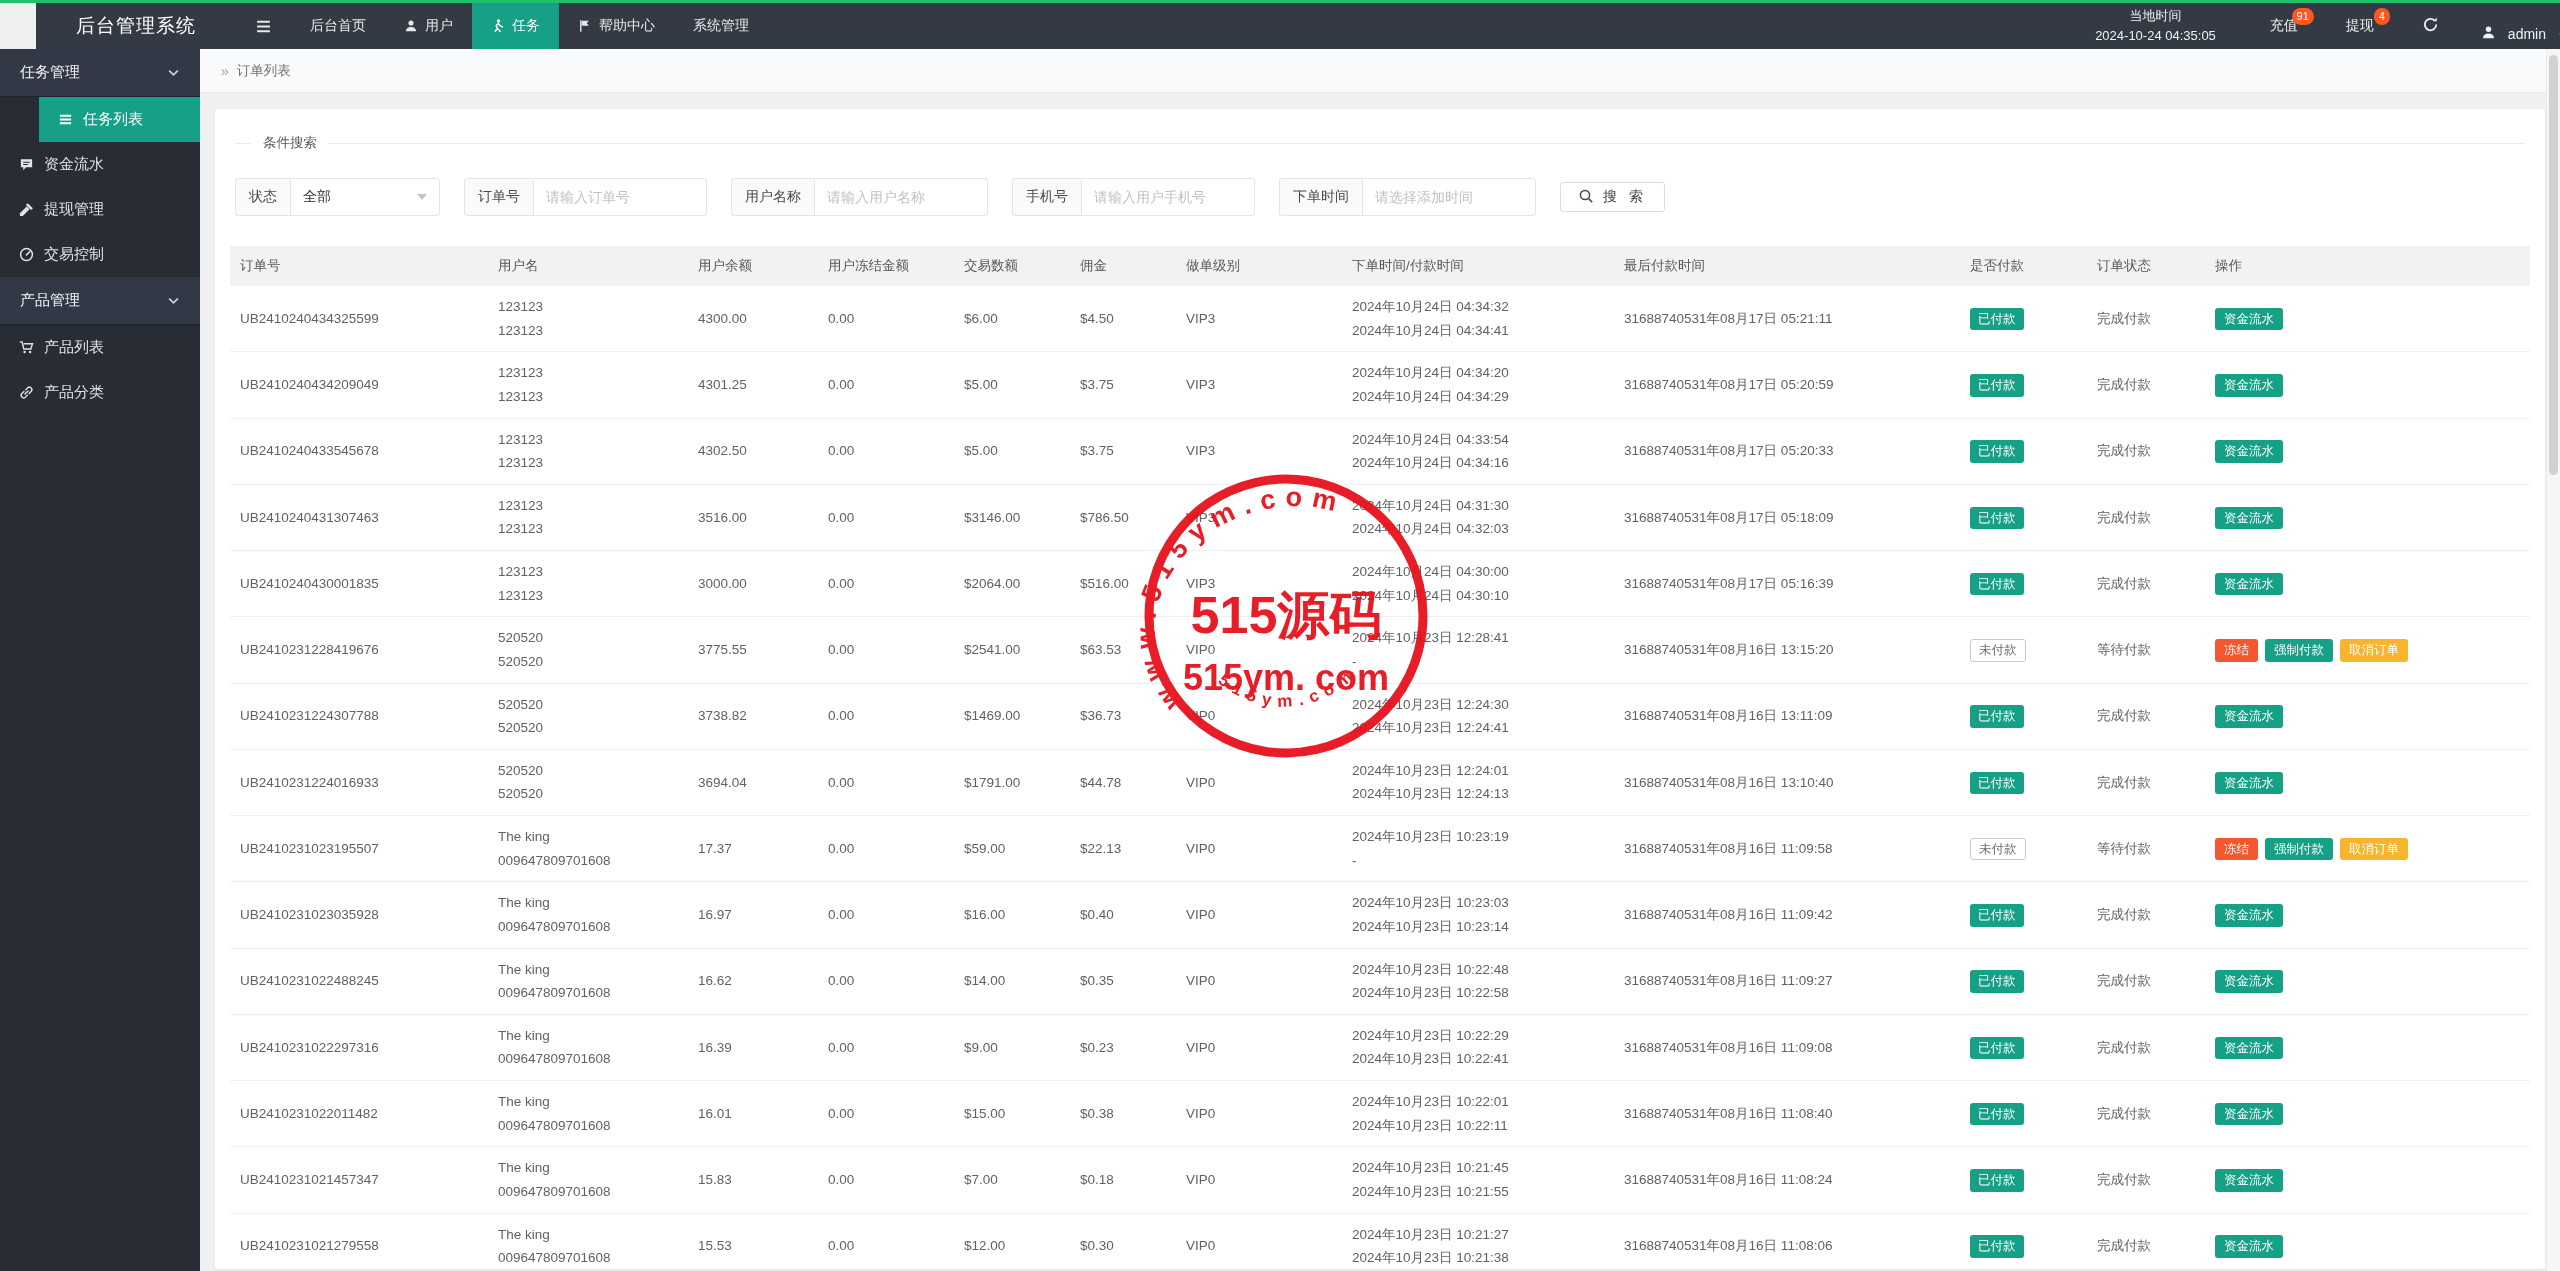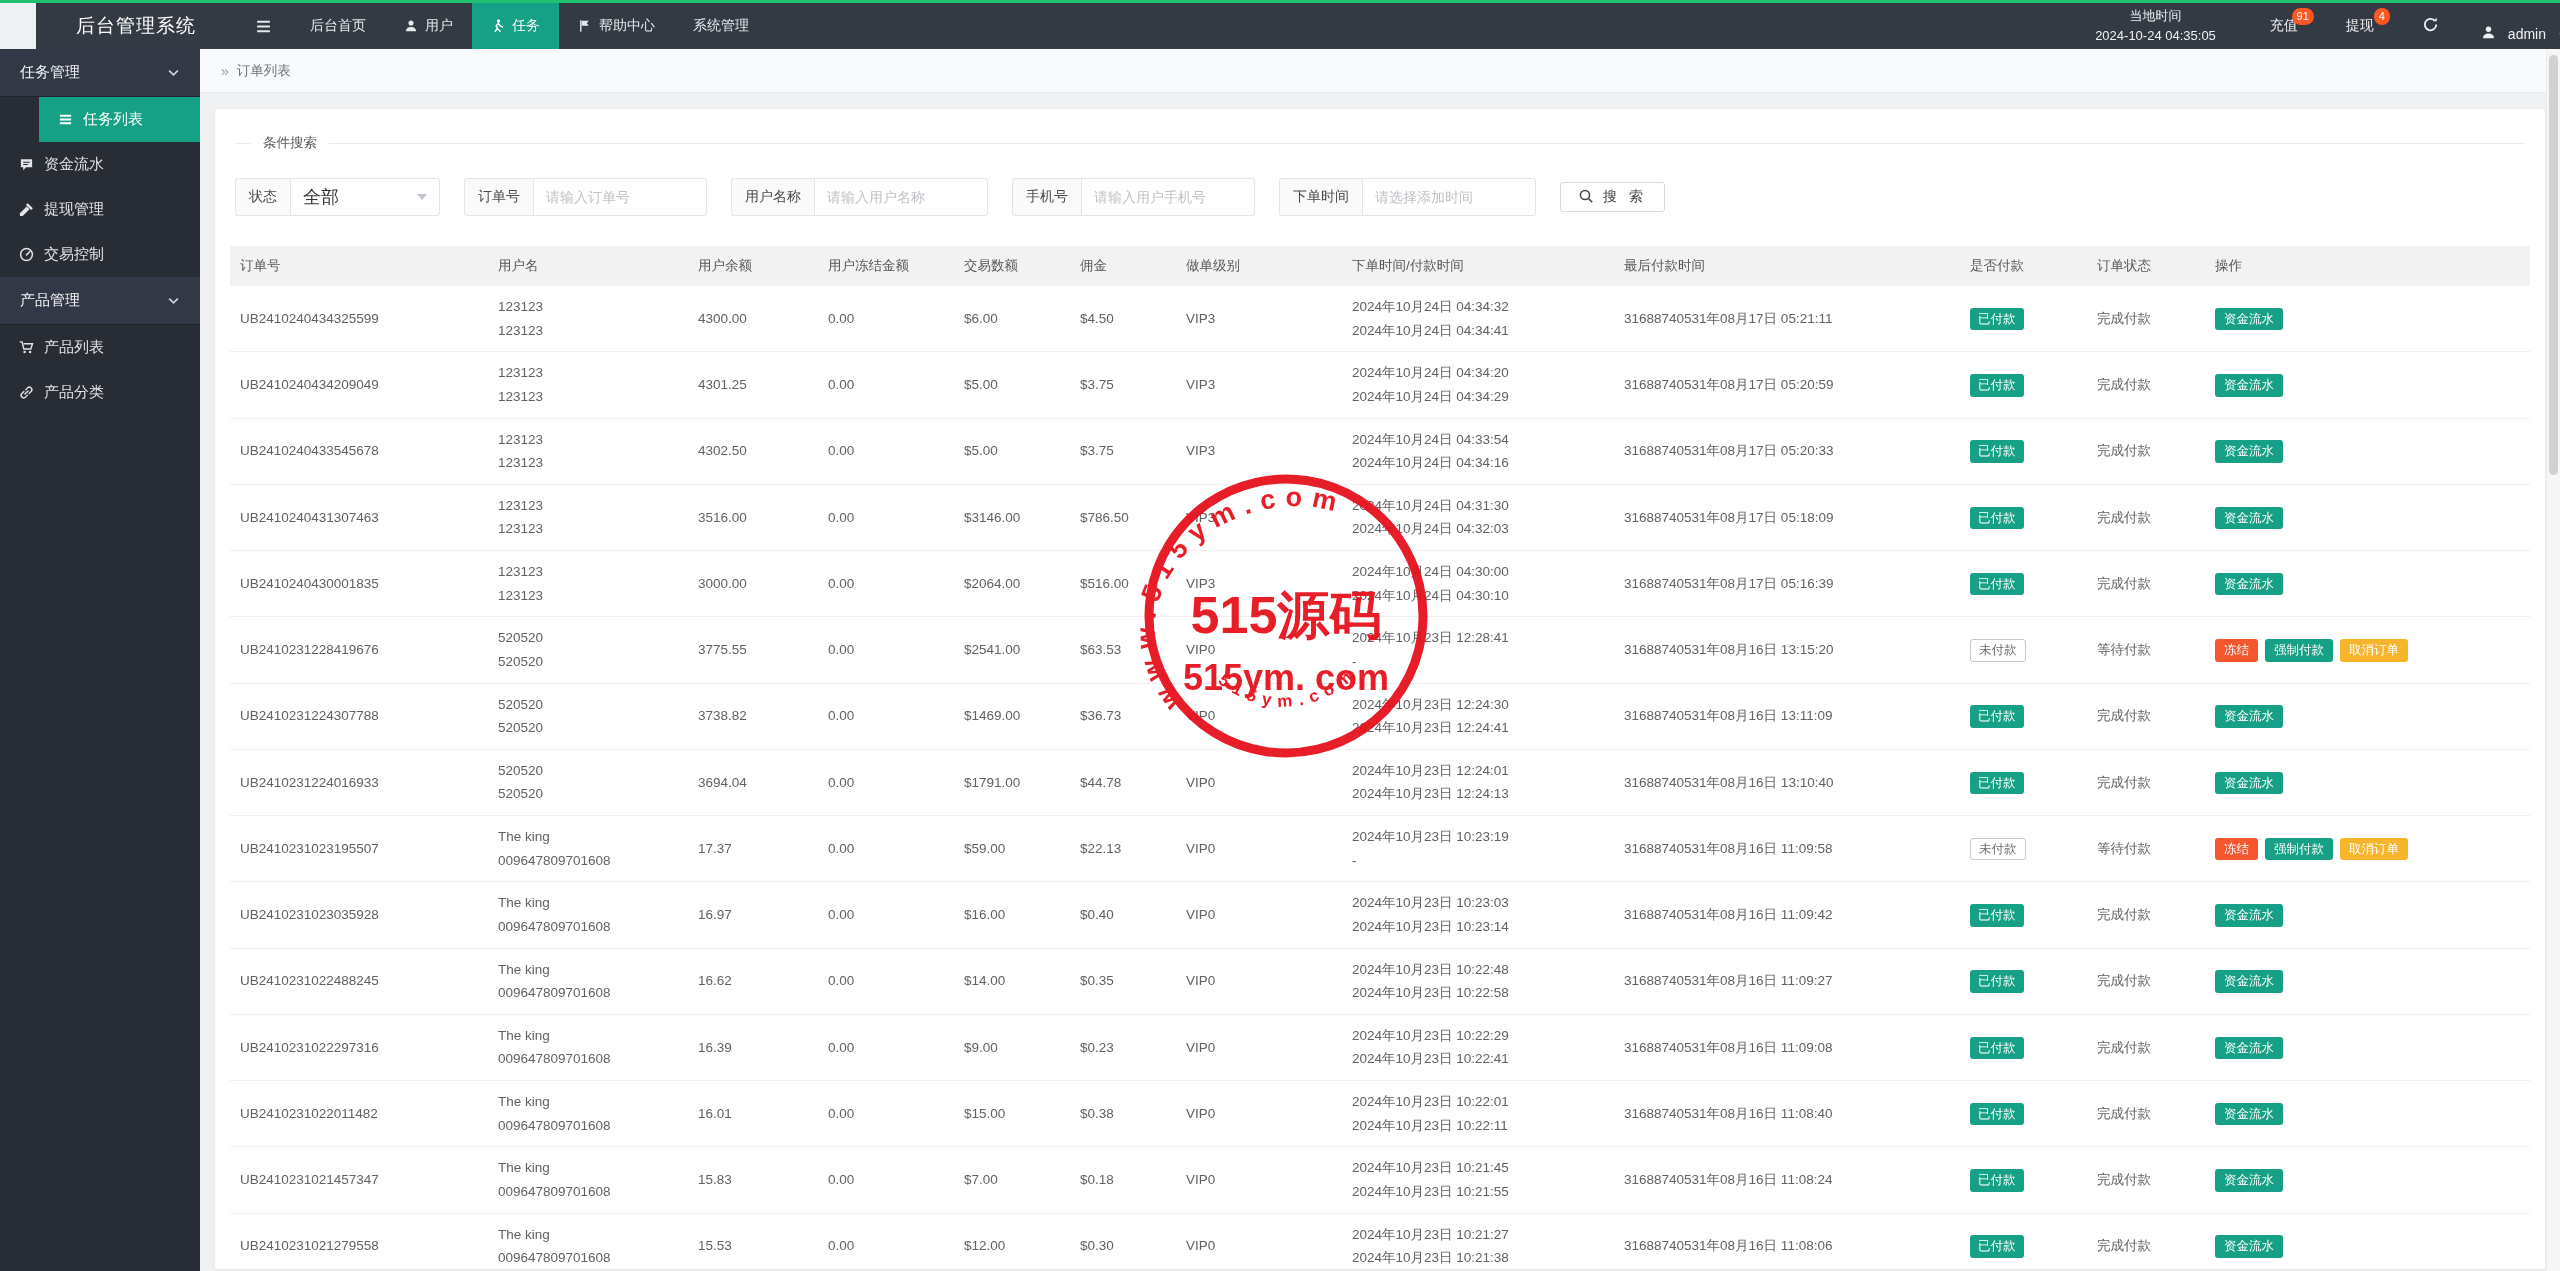--- a/index.html
+++ b/index.html
@@ -34,21 +34,21 @@
   .card { margin:16px 15px 0 15px; background:#fff; border-radius:3px; box-shadow:0 1px 3px rgba(0,0,0,.06); padding:20px 15px; height:1160px; overflow:hidden; }
   
   .search-box { border-top:1px solid #e9e9e9; position:relative; margin:14px 5px 0 5px; padding-top:34px; }
   .search-legend { position:absolute; top:-10px; left:16px; background:#fff; padding:0 12px; font-size:13.5px; color:#565a5e; }
   .filter-row { display:flex; align-items:center; gap:24px; margin-bottom:30px; }
   .input-group { display:flex; height:38px; border-radius:3px; }
   .ig-label { background:#fafafa; border:1px solid #e5e5e5; border-right:none; border-radius:3px 0 0 3px; display:flex; align-items:center; padding:0 13px; font-size:14px; color:#47494c; white-space:nowrap; }
   .ig-field { border:1px solid #e5e5e5; border-radius:0 3px 3px 0; display:flex; align-items:center; background:#fff; }
   .ig-field input { border:none; outline:none; width:172px; padding:0 12px; font-size:14px; color:#333; background:transparent; }
   .ig-field input::placeholder { color:#bfc2c6; }
-  .ig-select { width:150px; display:flex; align-items:center; justify-content:space-between; padding:0 12px; font-size:18px; color:#333; cursor:pointer; }
+  .ig-select { width:150px; display:flex; align-items:center; justify-content:space-between; padding:0 12px; font-size:14px; color:#333; cursor:pointer; }
   .caret-down { width:0; height:0; border-left:5px solid transparent; border-right:5px solid transparent; border-top:6px solid #c0c4cc; }
   .search-btn { height:30px; display:flex; align-items:center; gap:9px; border:1px solid #dcdcdc; background:#fff; border-radius:3px; padding:0 17px; font-size:14px; color:#444; letter-spacing:4px; cursor:pointer; }
   
   table { width:100%; border-collapse:collapse; table-layout:fixed; }
   thead th { background:#f2f2f2; font-weight:normal; text-align:left; padding:11px 10px; font-size:13.5px; color:#55585b; white-space:nowrap; }
   tbody td { padding:9px 10px; border-bottom:1px solid #efefef; font-size:13.5px; color:#5f6265; line-height:1.75; vertical-align:middle; height:59px; word-break:break-all; }
   .two-line div { white-space:nowrap; }
   .pill { display:inline-block; color:#fff; border-radius:3px; padding:5px 9px; font-size:12.5px; line-height:1; margin-right:7px; cursor:pointer; white-space:nowrap; }
   .b-teal { background:#16a085; }
   .b-red { background:#f4562e; }

